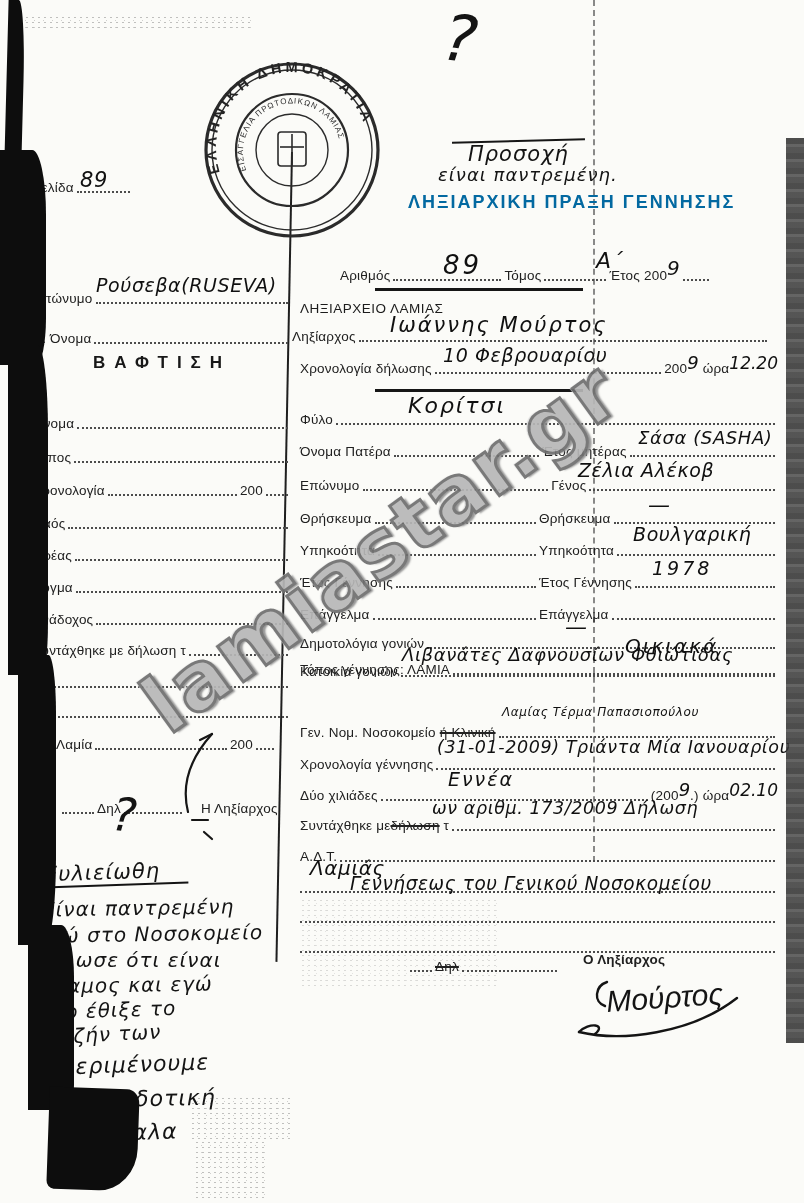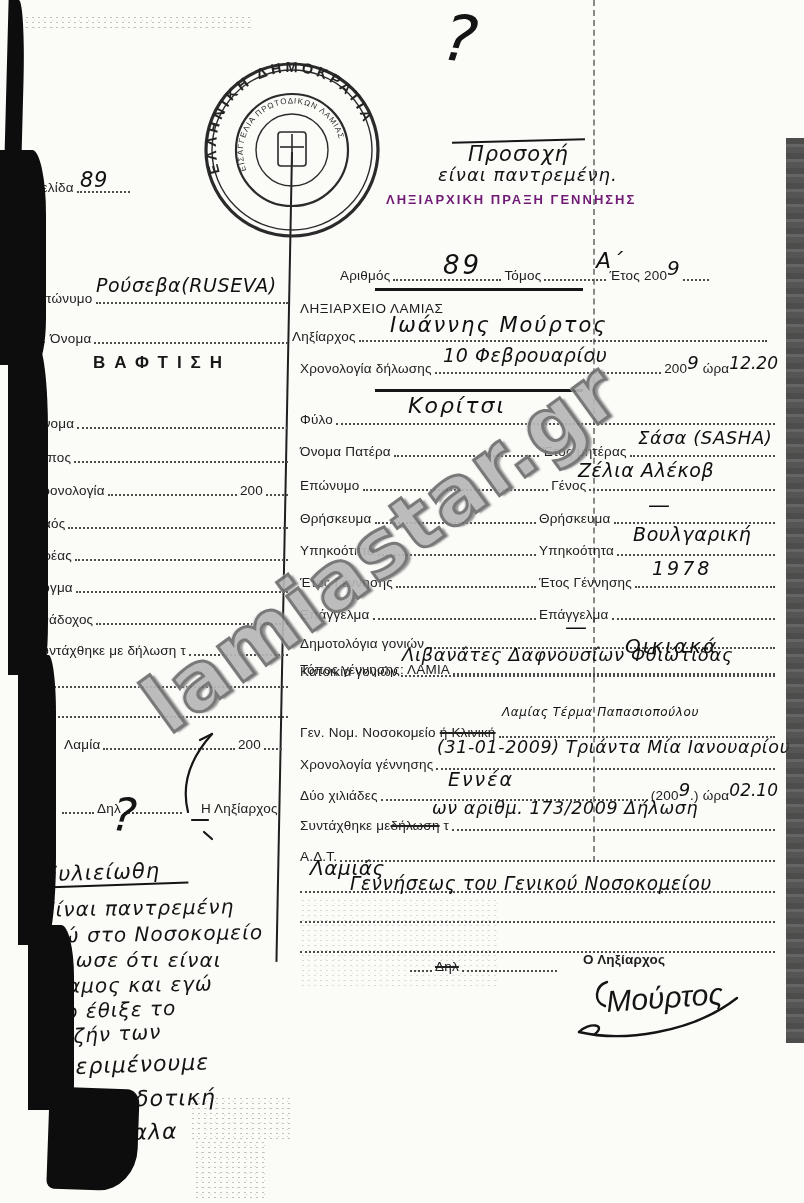--- a/index.html
+++ b/index.html
@@ -17,22 +17,22 @@
   .hw{
     position:absolute;font-family:"DejaVu Sans",sans-serif;font-style:italic;
     color:#101010;z-index:6;white-space:nowrap;letter-spacing:.6px;
   }
   .hwi{
     font-family:"DejaVu Sans",sans-serif;font-style:italic;color:#101010;
     white-space:nowrap;position:relative;top:-3px;font-size:18px;z-index:6;
   }
   .struck{text-decoration:line-through;text-decoration-thickness:2px;text-decoration-color:#222;}
   .title{
-    position:absolute;left:386px;top:192px;font-size:13px;font-weight:600;
-    letter-spacing:2px;color:#701a75;z-index:2;white-space:nowrap;
+    position:absolute;left:408px;top:192px;font-size:18px;font-weight:600;
+    letter-spacing:2px;color:#0369a1;z-index:2;white-space:nowrap;
   }
   .baptism{
     position:absolute;left:33px;top:353px;width:258px;text-align:center;
     font-size:17px;font-weight:700;letter-spacing:9px;color:#181818;z-index:2;
   }
   .office{position:absolute;font-size:13.5px;letter-spacing:.5px;font-weight:500;z-index:2;}
   .boldline{position:absolute;background:#161616;z-index:2;}
   .watermark{
     position:absolute;left:190px;top:655px;height:110px;z-index:4;
     transform:rotate(-36deg);transform-origin:0 100%;
@@ -198,21 +198,21 @@
   <div class="row" style="left:33px;top:641px;width:258px;">
     <span class="lbl">Συντάχθηκε με δήλωση τ</span>
     <span class="lead"></span>
   </div>
   <div class="row" style="left:33px;top:673px;width:258px;">
     <span class="lead" style="margin-left:0;"></span>
   </div>
   <div class="row" style="left:33px;top:703px;width:258px;">
     <span class="lead" style="margin-left:0;"></span>
   </div>
-  <div class="row" style="left:64px;top:735px;width:221px;">
+  <div class="row" style="left:56px;top:735px;width:221px;">
     <span class="lbl">Λαμία</span>
     <span class="lead"></span>
     <span class="lbl">200</span>
     <span class="lead fix" style="width:18px;"></span>
   </div>
   <div class="row" style="left:62px;top:799px;width:229px;">
     <span class="lead fix" style="width:32px;margin-left:0;"></span>
     <span class="lbl">Δηλ</span>
     <span class="lead fix" style="width:58px;"></span>
     <span class="lbl" style="margin-left:16px;">Η Ληξίαρχος</span>

